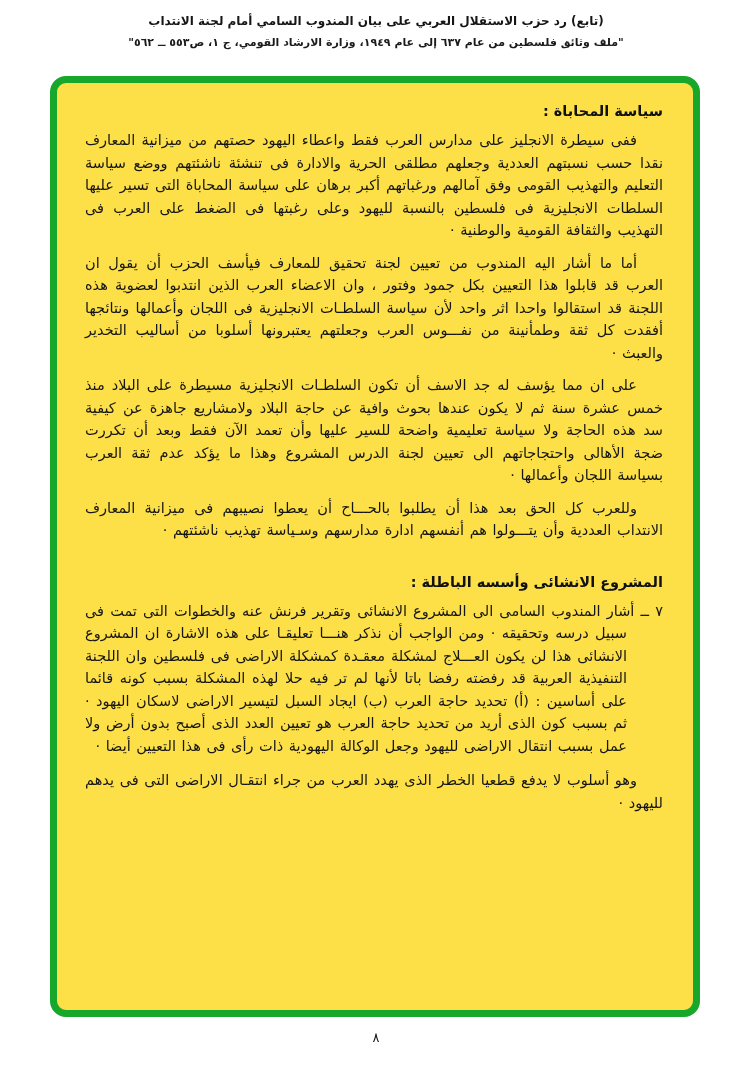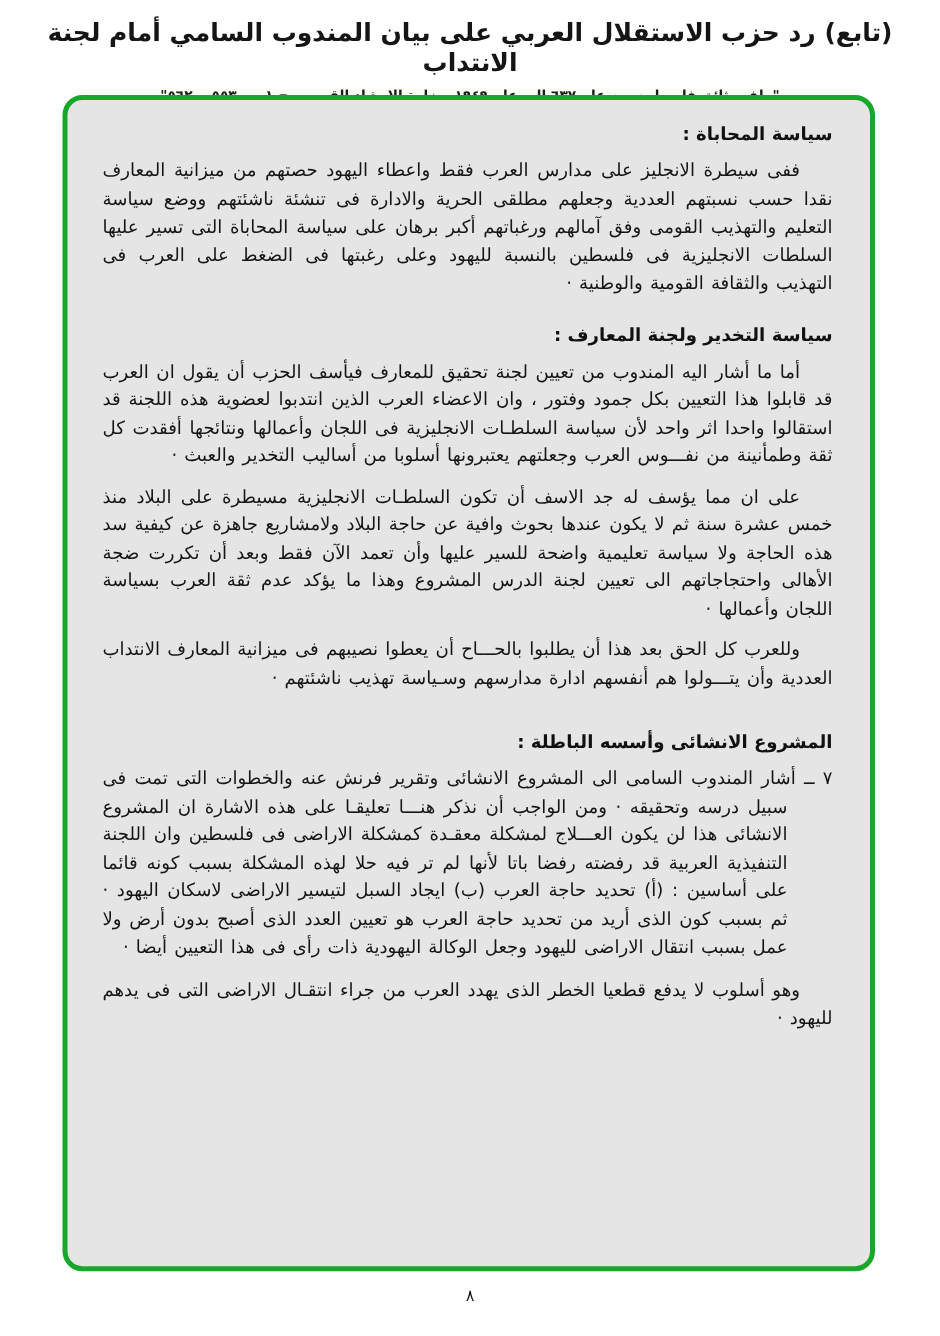--- a/index.html
+++ b/index.html
@@ -21,42 +21,42 @@
     direction: rtl;
   }
   .doc-header {
     position: absolute;
     top: 14px;
     left: 0;
     right: 0;
     text-align: center;
   }
   .doc-title {
-    font-size: 20px;
+    font-size: 12px;
     font-weight: bold;
     letter-spacing: 0;
   }
   .doc-source {
     font-size: 11px;
     font-weight: bold;
     margin-top: 8px;
     color: #1b1b1b;
   }
   .frame {
     position: absolute;
     top: 76px;
     right: 52px;
     width: 650px;
     height: 941px;
     box-sizing: border-box;
-    border: 4px solid #8b5cf6;
+    border: 7px solid #8b5cf6;
     border-radius: 16px;
     padding: 16px 30px 0 28px;
     overflow: hidden;
-    background: #e5e5e5;
+    background: #fde047;
   }
   .section-heading {
     font-size: 14.5px;
     font-weight: bold;
     margin: 22px 0 10px;
     color: #111;
   }
   .section:first-child .section-heading {
     margin-top: 4px;
   }
@@ -100,21 +100,20 @@
   </header>
 
   <main class="frame" style="border-color: rgb(23, 168, 43);">
 
     <section class="section">
       <h2 class="section-heading">سياسة المحاباة :</h2>
       <p class="para">ففى سيطرة الانجليز على مدارس العرب فقط واعطاء اليهود حصتهم من ميزانية المعارف نقدا حسب نسبتهم العددية وجعلهم مطلقى الحرية والادارة فى تنشئة ناشئتهم ووضع سياسة التعليم والتهذيب القومى وفق آمالهم ورغباتهم أكبر برهان على سياسة المحاباة التى تسير عليها السلطات الانجليزية فى فلسطين بالنسبة لليهود وعلى رغبتها فى الضغط على العرب فى التهذيب والثقافة القومية والوطنية ·</p>
     </section>
 
     <section class="section">
-      <h2 class="section-heading">سياسة التخدير ولجنة المعارف :</h2>
       <p class="para">أما ما أشار اليه المندوب من تعيين لجنة تحقيق للمعارف فيأسف الحزب أن يقول ان العرب قد قابلوا هذا التعيين بكل جمود وفتور ، وان الاعضاء العرب الذين انتدبوا لعضوية هذه اللجنة قد استقالوا واحدا اثر واحد لأن سياسة السلطـات الانجليزية فى اللجان وأعمالها ونتائجها أفقدت كل ثقة وطمأنينة من نفـــوس العرب وجعلتهم يعتبرونها أسلوبا من أساليب التخدير والعبث ·</p>
       <p class="para">على ان مما يؤسف له جد الاسف أن تكون السلطـات الانجليزية مسيطرة على البلاد منذ خمس عشرة سنة ثم لا يكون عندها بحوث وافية عن حاجة البلاد ولامشاريع جاهزة عن كيفية سد هذه الحاجة ولا سياسة تعليمية واضحة للسير عليها وأن تعمد الآن فقط وبعد أن تكررت ضجة الأهالى واحتجاجاتهم الى تعيين لجنة الدرس المشروع وهذا ما يؤكد عدم ثقة العرب بسياسة اللجان وأعمالها ·</p>
       <p class="para">وللعرب كل الحق بعد هذا أن يطلبوا بالحـــاح أن يعطوا نصيبهم فى ميزانية المعارف الانتداب العددية وأن يتـــولوا هم أنفسهم ادارة مدارسهم وسـياسة تهذيب ناشئتهم ·</p>
     </section>
 
     <section class="section gap-lg">
       <h2 class="section-heading">المشروع الانشائى وأسسه الباطلة :</h2>
       <p class="para numbered"><span class="item-number">٧ ــ</span> <span>أشار المندوب السامى الى المشروع الانشائى وتقرير فرنش عنه والخطوات التى تمت فى سبيل درسه وتحقيقه · ومن الواجب أن نذكر هنـــا تعليقـا على هذه الاشارة ان المشروع الانشائى هذا لن يكون العـــلاج لمشكلة معقـدة كمشكلة الاراضى فى فلسطين وان اللجنة التنفيذية العربية قد رفضته رفضا باتا لأنها لم تر فيه حلا لهذه المشكلة بسبب كونه قائما على أساسين : (أ) تحديد حاجة العرب (ب) ايجاد السبل لتيسير الاراضى لاسكان اليهود · ثم بسبب كون الذى أريد من تحديد حاجة العرب هو تعيين العدد الذى أصبح بدون أرض ولا عمل بسبب انتقال الاراضى لليهود وجعل الوكالة اليهودية ذات رأى فى هذا التعيين أيضا ·</span></p>
       <p class="para">وهو أسلوب لا يدفع قطعيا الخطر الذى يهدد العرب من جراء انتقـال الاراضى التى فى يدهم لليهود ·</p>
     </section>

